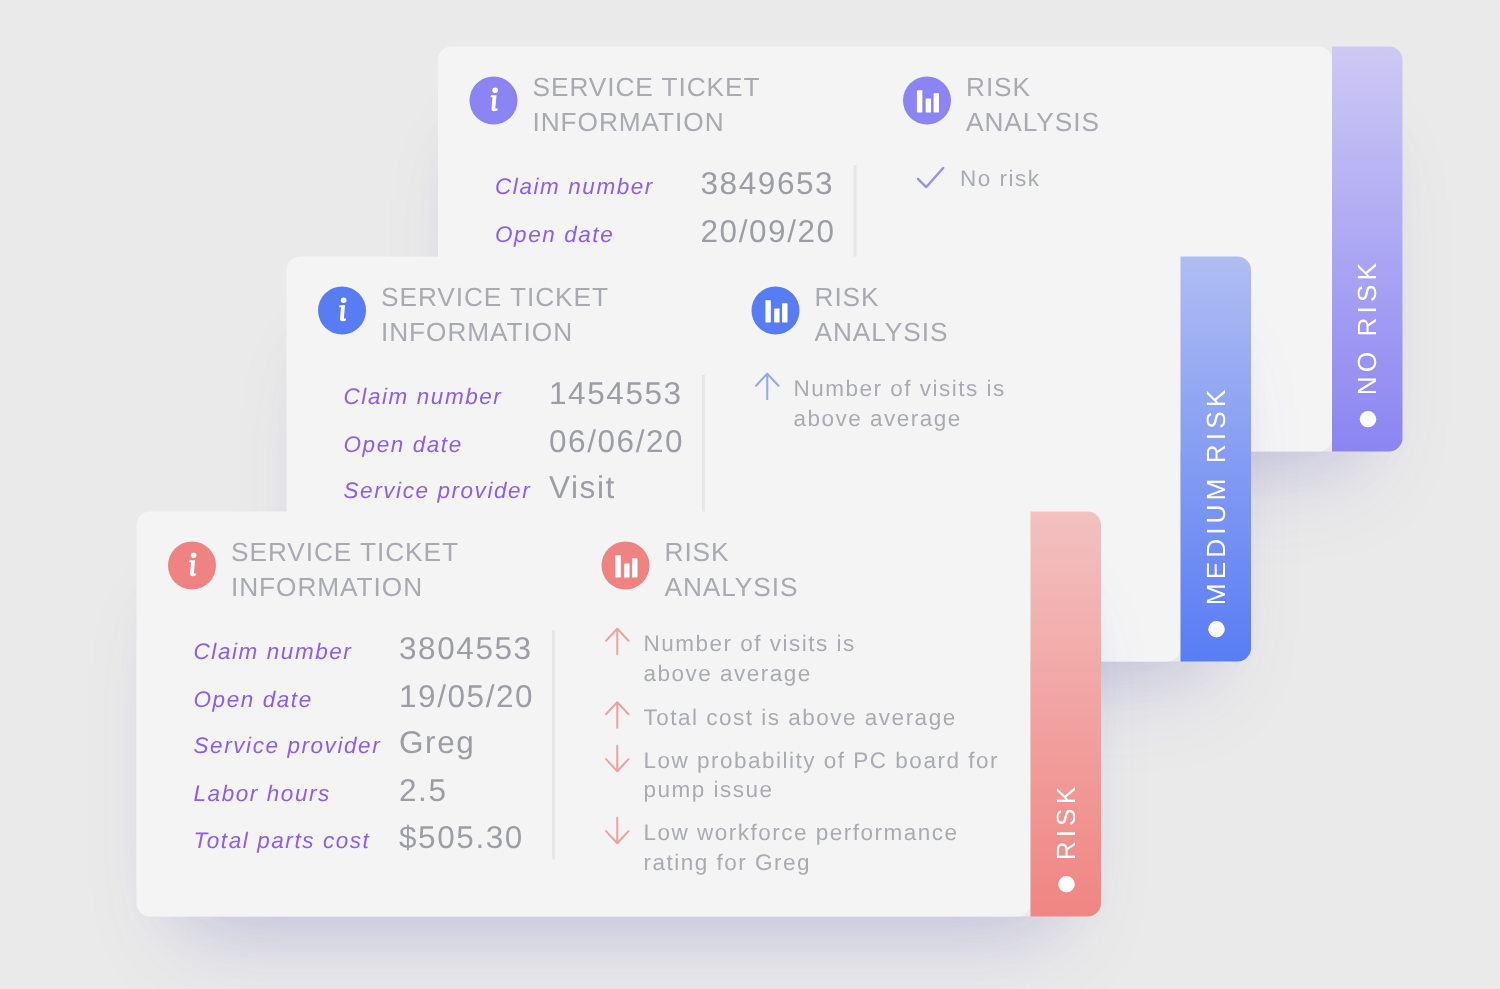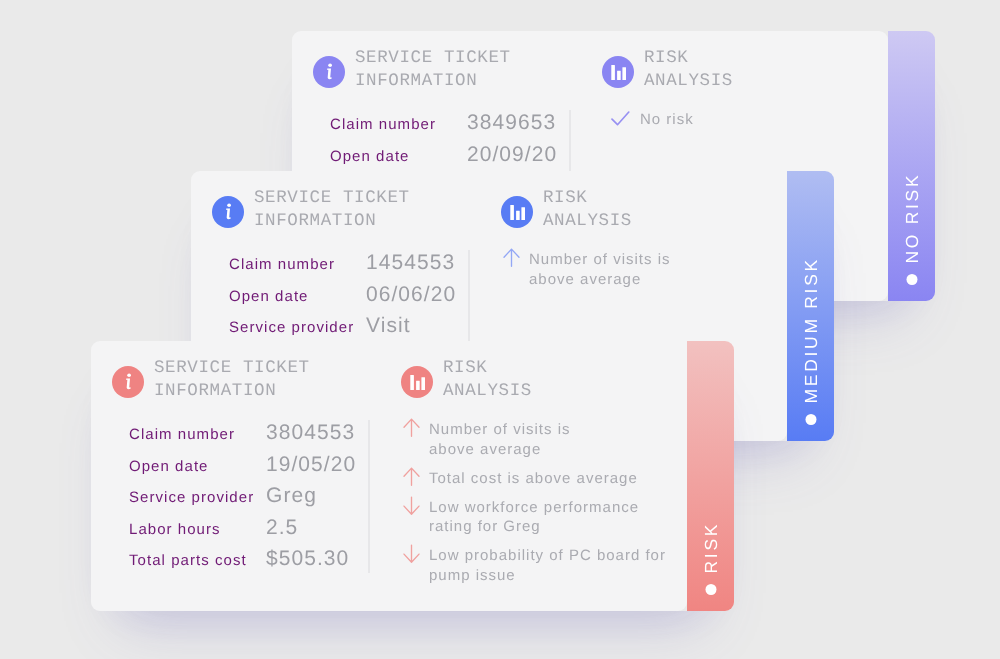--- a/index.html
+++ b/index.html
@@ -21,32 +21,32 @@
                   0 22px 46px -26px rgba(104,98,180,0.13);}
   .tab-label{position:absolute;left:-111.5px;top:111.5px;
              width:270px;height:47px;line-height:47px;
              transform:rotate(-90deg);
              white-space:nowrap;color:#fff;font-size:17.5px;
              letter-spacing:2.7px;text-align:left;padding-left:38px;
              box-sizing:border-box;display:block;}
   .tab-dot{position:absolute;left:50%;bottom:16px;transform:translateX(-50%);
            width:11px;height:11px;border-radius:50%;background:#fff;}
 
-  .hdr{position:absolute;display:flex;align-items:center;font-family:Liberation Mono, monospace;}
+  .hdr{position:absolute;display:flex;align-items:flex-start;}
   .hdr-info{left:21px;top:20px;}
   .hdr-risk{left:310px;top:20px;}
   .hdr-icon{width:32px;height:32px;border-radius:50%;flex:0 0 32px;
             display:block;}
   .hdr-text{margin-left:10px;font-size:17.5px;color:#a9aab0;
             letter-spacing:0.62px;line-height:23px;white-space:pre-line;
             margin-top:-4px;}
 
   .info{position:absolute;left:38px;top:80px;}
   .info-row{display:flex;height:31.5px;align-items:baseline;}
-  .info-label{width:137px;font-size:15px;color:#701a75;letter-spacing:1.05px;}
+  .info-label{width:137px;font-size:15px;color:#8b5cf6;letter-spacing:1.05px;font-style:italic;}
   .info-value{font-size:21px;color:#9d9ea4;letter-spacing:1.05px;}
 
   .divider{left:277px;top:79px;width:1.5px;height:153px;position:absolute;background:#e7e7e9;}
 
   .risk{position:absolute;left:312px;top:79px;}
   .risk-item{display:flex;align-items:flex-start;margin-bottom:9.5px;}
   .risk-icon{flex:0 0 17px;width:17px;height:19px;margin-top:-2px;}
   .risk-icon-check{flex:0 0 20px;width:20px;height:19px;margin-top:-1px;margin-left:7px;}
   .risk-text{font-size:15px;color:#aaabb1;line-height:19.5px;letter-spacing:1.0px;
              white-space:pre-line;margin-left:9px;}
@@ -247,29 +247,29 @@
         <div class="risk-item">
           <span class="risk-icon"><svg viewBox="0 0 17 19" width="17" height="19" aria-hidden="true">
                 <path d="M8.5 18.2 L8.5 1.7 M1 9.2 L8.5 1.1 L16 9.2" fill="none" stroke="currentColor" stroke-width="1.35" stroke-linecap="round" stroke-linejoin="round"></path>
               </svg></span>
           <span class="risk-text">Total cost is above average</span>
         </div>
         <div class="risk-item">
           <span class="risk-icon"><svg viewBox="0 0 17 19" width="17" height="19" aria-hidden="true">
                 <path d="M8.5 1.1 L8.5 17.6 M1 10.1 L8.5 18.2 L16 10.1" fill="none" stroke="currentColor" stroke-width="1.35" stroke-linecap="round" stroke-linejoin="round"></path>
               </svg></span>
+          <span class="risk-text">Low probability of PC board for
+pump issue</span>
+        </div>
+        <div class="risk-item">
+          <span class="risk-icon"><svg viewBox="0 0 17 19" width="17" height="19" aria-hidden="true">
+                <path d="M8.5 1.1 L8.5 17.6 M1 10.1 L8.5 18.2 L16 10.1" fill="none" stroke="currentColor" stroke-width="1.35" stroke-linecap="round" stroke-linejoin="round"></path>
+              </svg></span>
           <span class="risk-text">Low workforce performance
 rating for Greg</span>
-        </div>
-        <div class="risk-item">
-          <span class="risk-icon"><svg viewBox="0 0 17 19" width="17" height="19" aria-hidden="true">
-                <path d="M8.5 1.1 L8.5 17.6 M1 10.1 L8.5 18.2 L16 10.1" fill="none" stroke="currentColor" stroke-width="1.35" stroke-linecap="round" stroke-linejoin="round"></path>
-              </svg></span>
-          <span class="risk-text">Low probability of PC board for
-pump issue</span>
         </div>
       </div>
     </div>
 
     <div class="tab tab3">
       <span class="tab-label">RISK</span>
       <span class="tab-dot"></span>
     </div>
   </div>
 </div>

